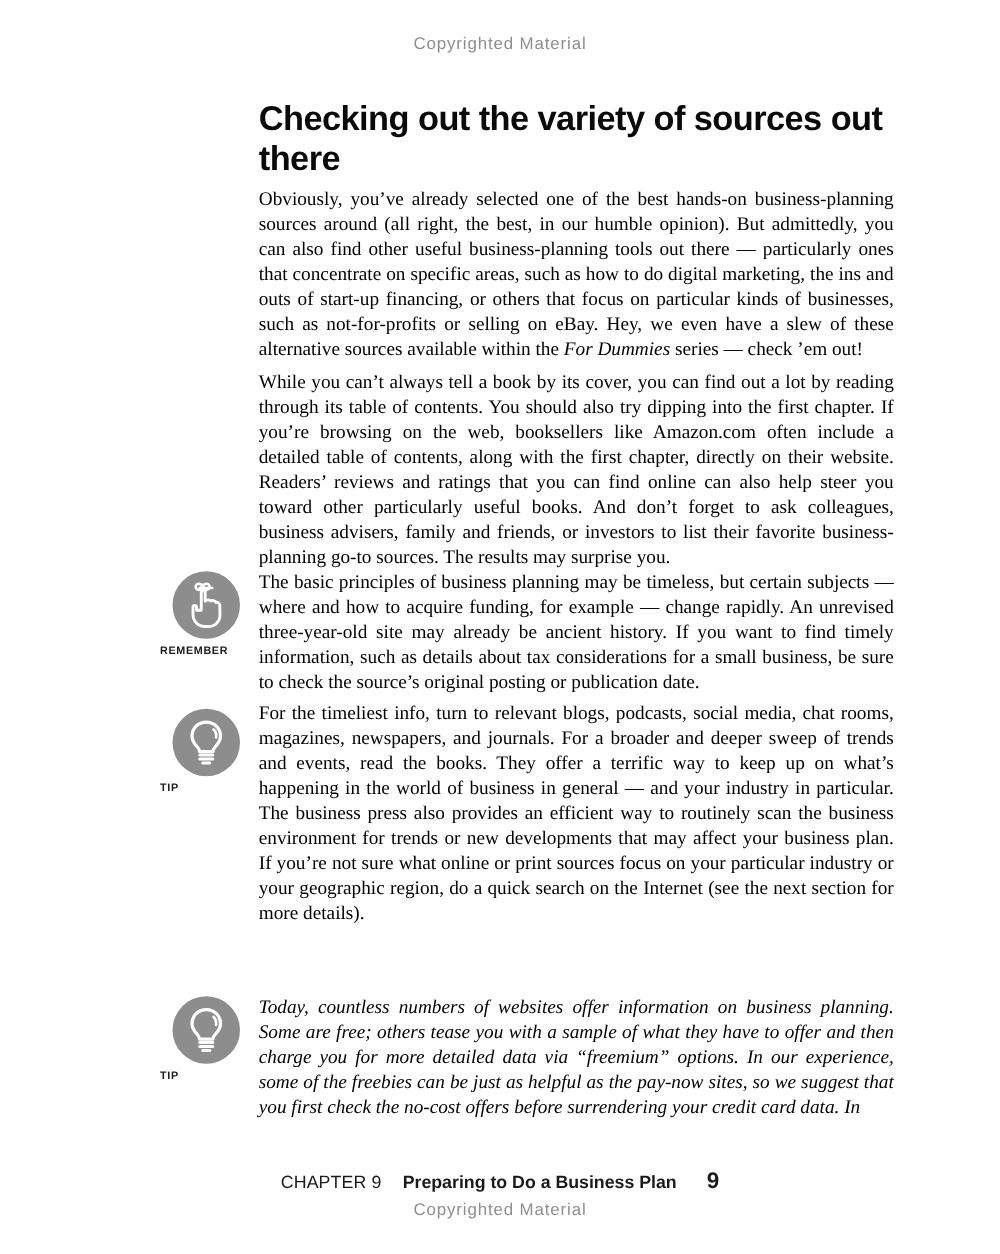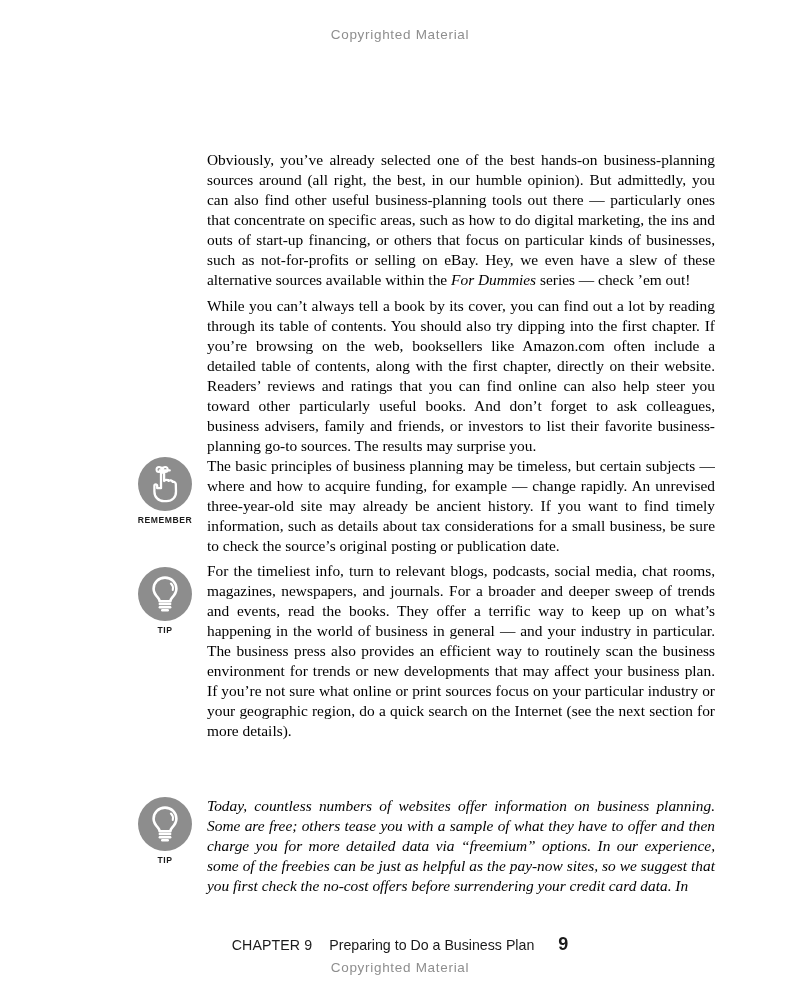--- a/index.html
+++ b/index.html
@@ -68,21 +68,21 @@
   #para-while        { top: 296px; }
   #para-remember     { top: 456px; }
   #para-tip-timely   { top: 561px; }
   #heading-surfing   { top: 753px; }
   #para-tip-today    { top: 796px; font-style: italic; }
 
   
   .icon-block {
     position: absolute;
     width: 74px;
-    text-align: center;
+    text-align: left;
   }
   #icon-remember { left: 128px; top: 457px; }
   #icon-tip-1    { left: 128px; top: 567px; }
   #icon-tip-2    { left: 128px; top: 797px; }
 
   .icon-circle {
     width: 54px;
     height: 54px;
     margin: 0 auto;
     border-radius: 50%;
@@ -108,30 +108,31 @@
     left: 0;
     top: 934px;
     width: 800px;
     text-align: center;
     font-family: "Liberation Sans", sans-serif;
     font-size: 14.2px;
     color: #1a1a1a;
     white-space: nowrap;
   }
   .footer-chapter { font-weight: normal; letter-spacing: 0.1px; }
-  .footer-title   { font-weight: normal; margin-left: 17px; }
+  .footer-title   { font-weight: bold; margin-left: 17px; }
   .footer-pageno  { font-weight: bold; font-size: 18px; margin-left: 24px; }
 </style>
 </head>
 <body>
 
 <div class="page">
 
   <div class="copyright-mark copyright-top">Copyrighted Material</div>
 
+  <h2 class="section-heading blk" id="heading-sources">Checking out the variety of sources out there</h2>
 
   <p class="body-text blk" id="para-obviously"><span>Obviously, you’ve already selected one of the best hands-on business-planning sources around (all right, the best, in our humble opinion). But admittedly, you can also find other useful business-planning tools out there — particularly ones that concentrate on specific areas, such as how to do digital marketing, the ins and outs of start-up financing, or others that focus on particular kinds of businesses, such as not-for-profits or selling on eBay. Hey, we even have a slew of these alternative sources available within the </span><em>For Dummies</em><span> series — check ’em out!</span></p>
 
   <p class="body-text blk" id="para-while">While you can’t always tell a book by its cover, you can find out a lot by reading through its table of contents. You should also try dipping into the first chapter. If you’re browsing on the web, booksellers like Amazon.com often include a detailed table of contents, along with the first chapter, directly on their website. Readers’ reviews and ratings that you can find online can also help steer you toward other particularly useful books. And don’t forget to ask colleagues, business advisers, family and friends, or investors to list their favorite business-planning go-to sources. The results may surprise you.</p>
 
   <div class="icon-block" id="icon-remember">
     <div class="icon-circle">
       <svg width="34" height="38" viewBox="0 0 34 38" aria-hidden="true">
 
         <g fill="none" stroke="#ffffff" stroke-width="2.1" stroke-linecap="round">

